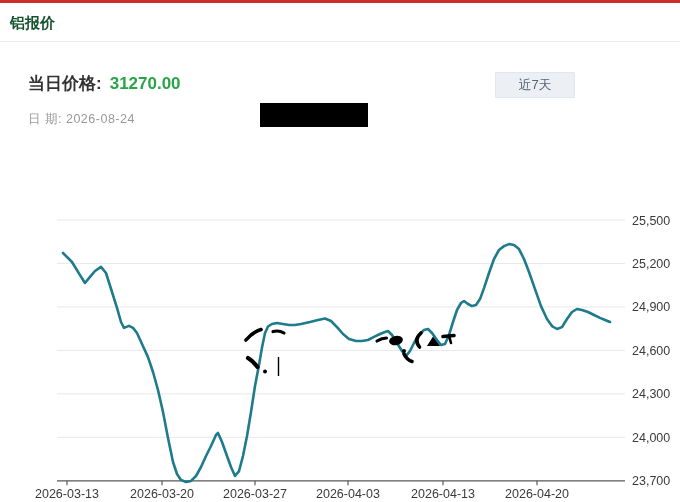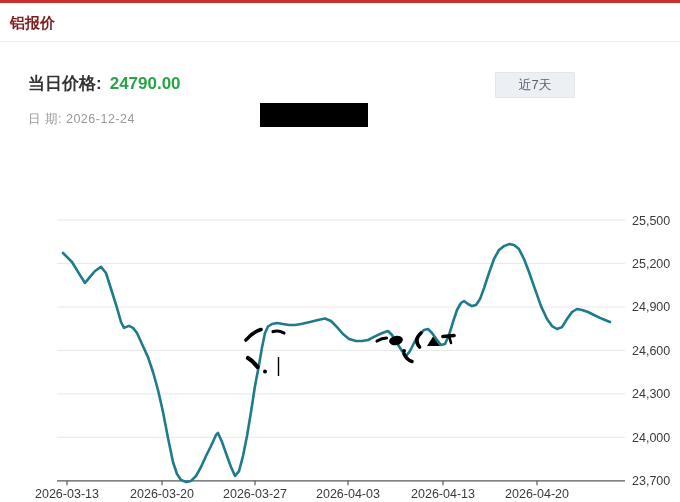--- a/index.html
+++ b/index.html
@@ -2,21 +2,21 @@
 <html><head>
 <meta charset="utf-8">
 <style>
   html,body{margin:0;padding:0;background:#fff;}
   .page{
     position:relative;width:680px;height:502px;background:#fff;overflow:hidden;
     font-family:"Liberation Sans","DejaVu Sans",sans-serif;
   }
   .top-bar{position:absolute;left:0;top:0;width:680px;height:3px;background:var(--accent-red,#c62f26);}
   .header{position:absolute;left:0;top:3px;width:680px;height:38px;border-bottom:1px solid #ececec;background:#fff;}
-  .title{position:absolute;left:10px;top:11px;font-size:15px;font-weight:bold;color:#7f1d1d;}
+  .title{position:absolute;left:10px;top:11px;font-size:15px;font-weight:bold;color:#14532d;}
   .price-row{position:absolute;left:28px;top:72px;font-size:17px;font-weight:bold;color:#333;white-space:nowrap;}
   .price-value{color:var(--price-green,#28a446);margin-left:8px;}
   .date-row{position:absolute;left:28px;top:111px;font-size:12.5px;color:#9b9b9b;letter-spacing:0.5px;white-space:nowrap;}
   .date-value{margin-left:4px;color:#999;}
   .redaction{position:absolute;left:260px;top:103px;width:108px;height:24px;background:#000;}
   .range-buttons{position:absolute;left:495px;top:72px;display:flex;gap:0;}
   .range-btn{
     height:26px;border:none;font-size:13px;cursor:pointer;border-radius:1px;
     font-family:"Liberation Sans","DejaVu Sans",sans-serif;padding:0;
   }
@@ -30,25 +30,25 @@
 
 <div class="page" style="--accent-red: #c9302c; --price-green: #28a446; --btn-inactive-bg: #eceff4; --btn-inactive-text: #5b6472;">
 
   <div class="top-bar"></div>
 
   <div class="header">
     <span class="title">铝报价</span>
   </div>
 
   <div class="price-row">
-    <span>当日价格:</span><span class="price-value">24790.00</span>
+    <span>当日价格:</span><span class="price-value">31270.00</span>
   </div>
 
   <div class="date-row">
-    <span>日 期:</span><span class="date-value">2026-12-24</span>
+    <span>日 期:</span><span class="date-value">2026-08-24</span>
   </div>
 
   <div class="redaction"></div>
 
   <div class="range-buttons">
     <button class="range-btn inactive">近7天</button>
   </div>
 
   <svg id="chart-svg" width="680" height="302" viewBox="0 200 680 302" xmlns="http://www.w3.org/2000/svg">
     <g id="chart-grid">

